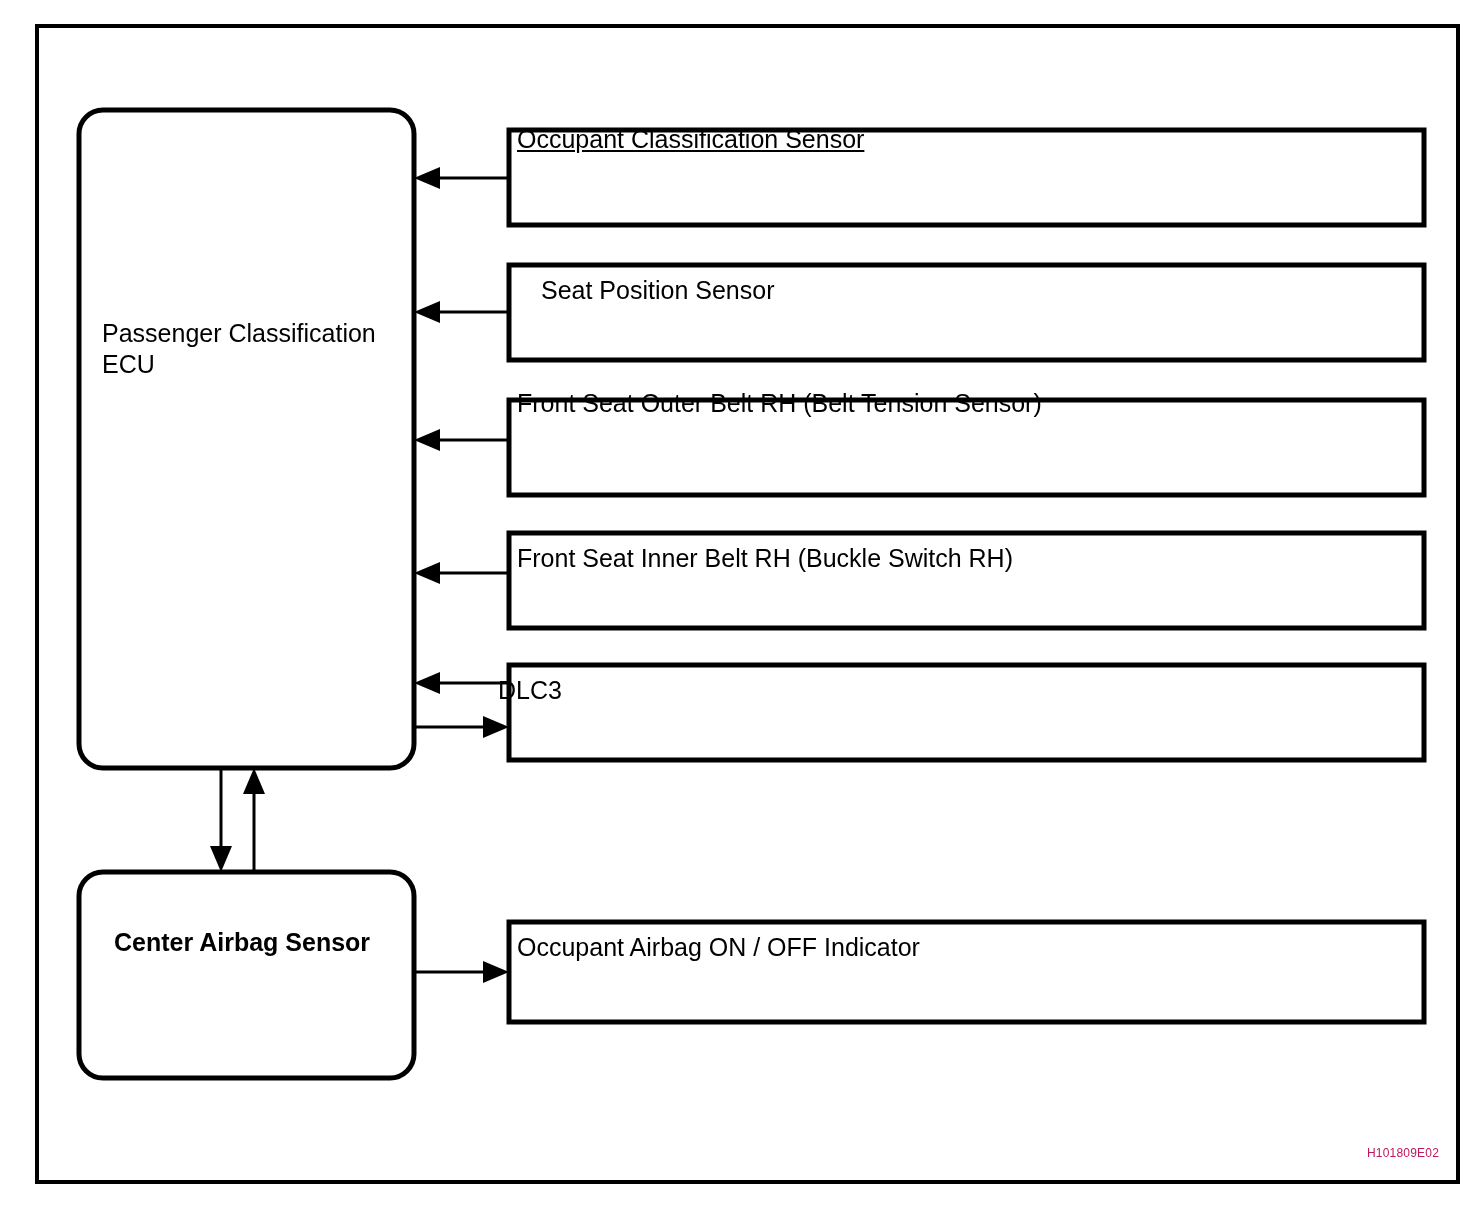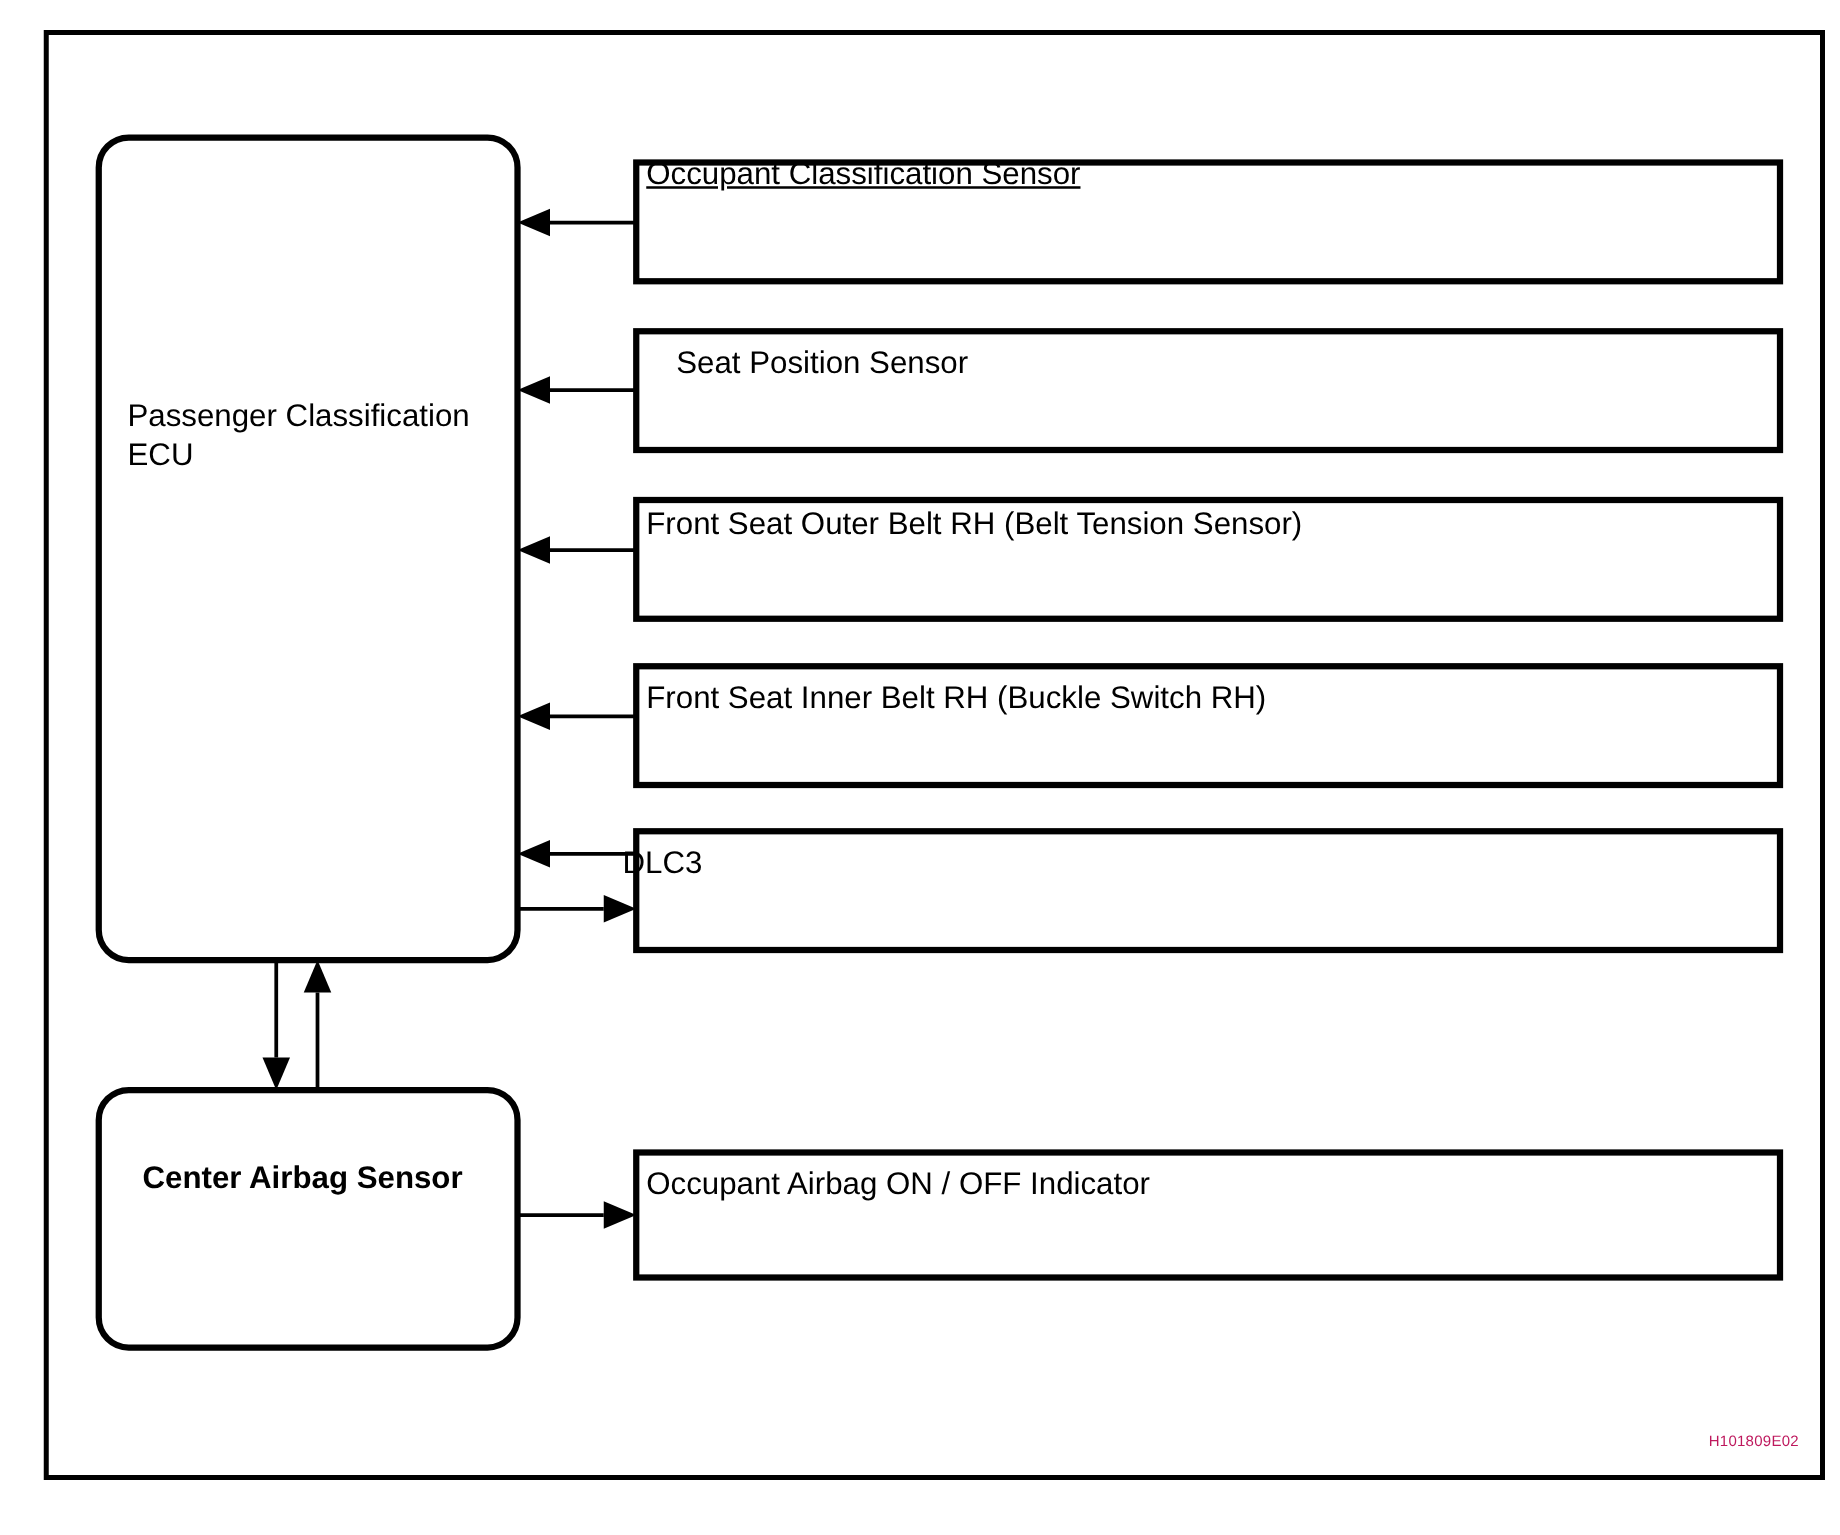--- a/index.html
+++ b/index.html
@@ -103,21 +103,21 @@
         </g>
       </g>
   </svg>
 
   <div id="labels-layer">
       <div class="node-label" style="left: 102px; top: 318px;">Passenger Classification
 ECU</div>
       <div class="node-label" style="left: 114px; top: 927px; font-weight: bold;">Center Airbag Sensor</div>
       <div class="node-label" style="left: 517px; top: 124px; text-decoration: underline;">Occupant Classification Sensor</div>
       <div class="node-label" style="left: 517px; top: 275px; margin-left: 24px;">Seat Position Sensor</div>
-      <div class="node-label" style="left: 517px; top: 404px;">Front Seat Outer Belt RH (Belt Tension Sensor)</div>
+      <div class="node-label" style="left: 517px; top: 388px;">Front Seat Outer Belt RH (Belt Tension Sensor)</div>
       <div class="node-label" style="left: 517px; top: 543px;">Front Seat Inner Belt RH (Buckle Switch RH)</div>
       <div class="node-label" style="left: 498px; top: 675px;">DLC3</div>
       <div class="node-label" style="left: 517px; top: 932px;">Occupant Airbag ON / OFF Indicator</div>
     </div>
 
   <div class="ref-code" style="left:1367px; top:1146px;">H101809E02</div>
 
 </div>
 
 </body></html>

